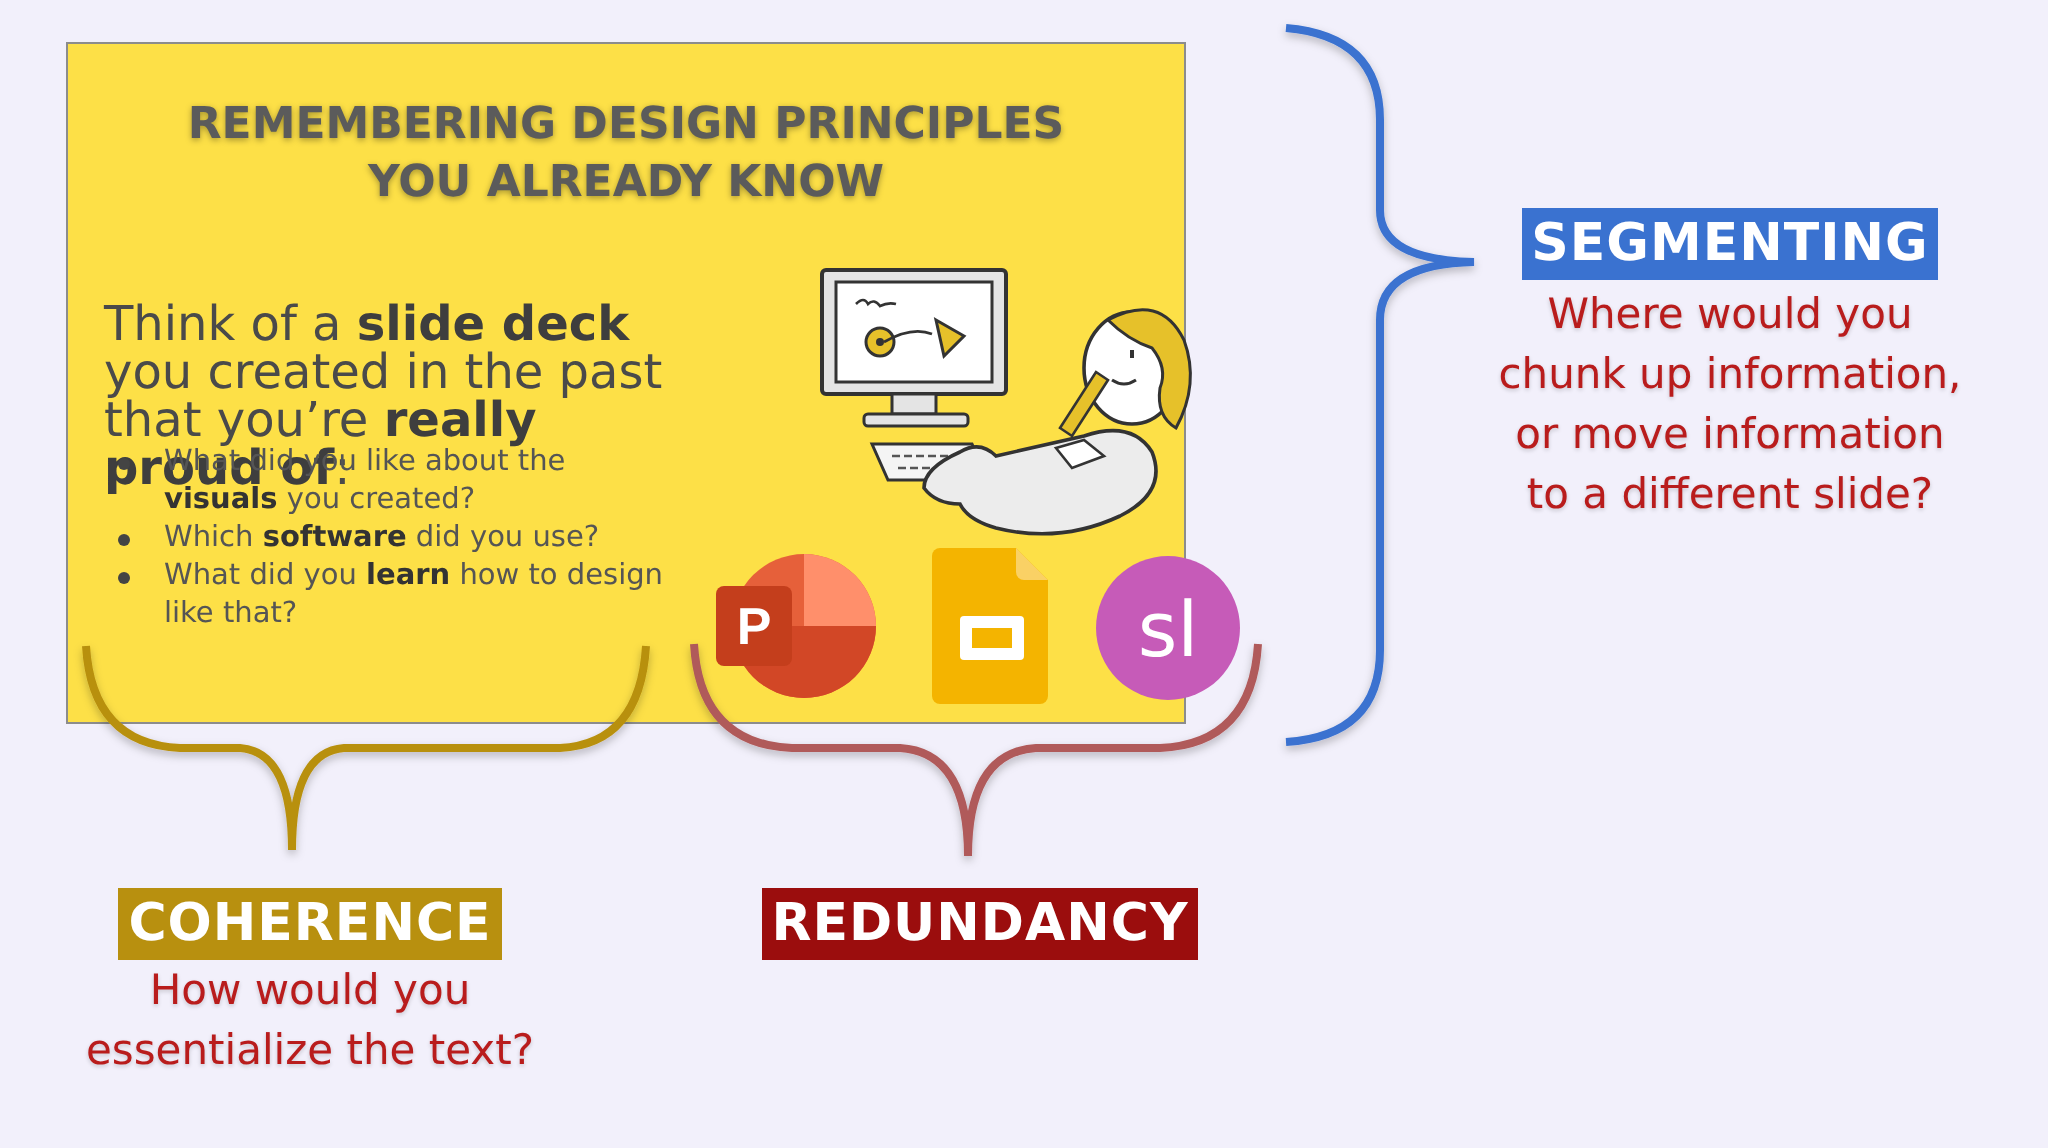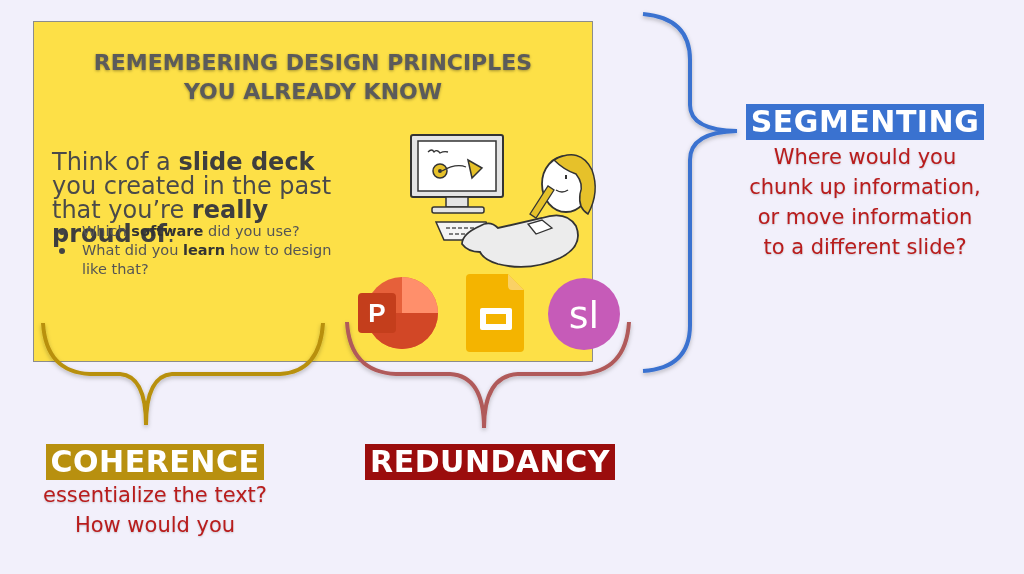--- a/index.html
+++ b/index.html
@@ -34,40 +34,41 @@
     border-radius: 50%; background: #444;
   }
   .bullets b { color: #333; }
   .illustration { position: absolute; left: 372px; top: 108px; }
   .app-icon { position: absolute; }
   .overlay { position: absolute; left: 0; top: 0; pointer-events: none; }
   .label {
     position: absolute; text-align: center;
   }
   .tag {
-    display: inline-block; color: #fff; font-weight: bold; font-size: 30px;
+    display: inline-block; color: #fff; font-weight: bold; font-size: 26px;
     line-height: 36px; padding: 0 5px; letter-spacing: 0.5px;
   }
   .desc {
     color: #b91c1c; font-size: 21px; line-height: 30px;
     text-shadow: 0 1px 2px rgba(0,0,0,0.18);
   }
 </style>
 </head>
 <body>
 
 <div class="slide">
   <div class="slide-title">
     <div>REMEMBERING DESIGN PRINCIPLES</div>
     <div>YOU ALREADY KNOW</div>
   </div>
 
   <div class="intro"><span>Think of a </span><b>slide deck</b><span> you created in the past that you’re </span><b>really proud of</b><span>:</span></div>
 
   <ul class="bullets">
+    <li><span>What did you like about the </span><b>visuals</b><span> you created?</span></li>
     <li><span>Which </span><b>software</b><span> did you use?</span></li>
     <li><span>What did you </span><b>learn</b><span> how to design like that?</span></li>
   </ul>
 
   <svg class="illustration" width="220" height="140" viewBox="0 0 220 140">
 
     <rect x="5" y="5" width="92" height="62" rx="2" fill="#e4e4e4" stroke="#333" stroke-width="2"></rect>
     <rect x="12" y="11" width="78" height="50" fill="#fff" stroke="#333" stroke-width="1.5"></rect>
     <path d="M22 22 q4 -4 6 0 q3 -3 6 1 q4 -2 8 -1" fill="none" stroke="#333" stroke-width="1.3"></path>
     <circle cx="34" cy="41" r="7" fill="#e6c12a" stroke="#333" stroke-width="1.5"></circle>
@@ -130,20 +131,20 @@
     <div>Where would you</div>
     <div>chunk up information,</div>
     <div>or move information</div>
     <div>to a different slide?</div>
   </div>
 </div>
 
 <div class="label" style="left:10px; top:444px; width:290px;">
   <span class="tag" style="background:#b8900f;text-align:right;">COHERENCE</span>
   <div class="desc">
+    <div>How would you</div>
     <div>essentialize the text?</div>
-    <div>How would you</div>
   </div>
 </div>
 
 <div class="label" style="left:335px; top:444px; width:310px;">
   <span class="tag" style="background:#9b0d0d;">REDUNDANCY</span>
 </div>
 
 </body></html>

